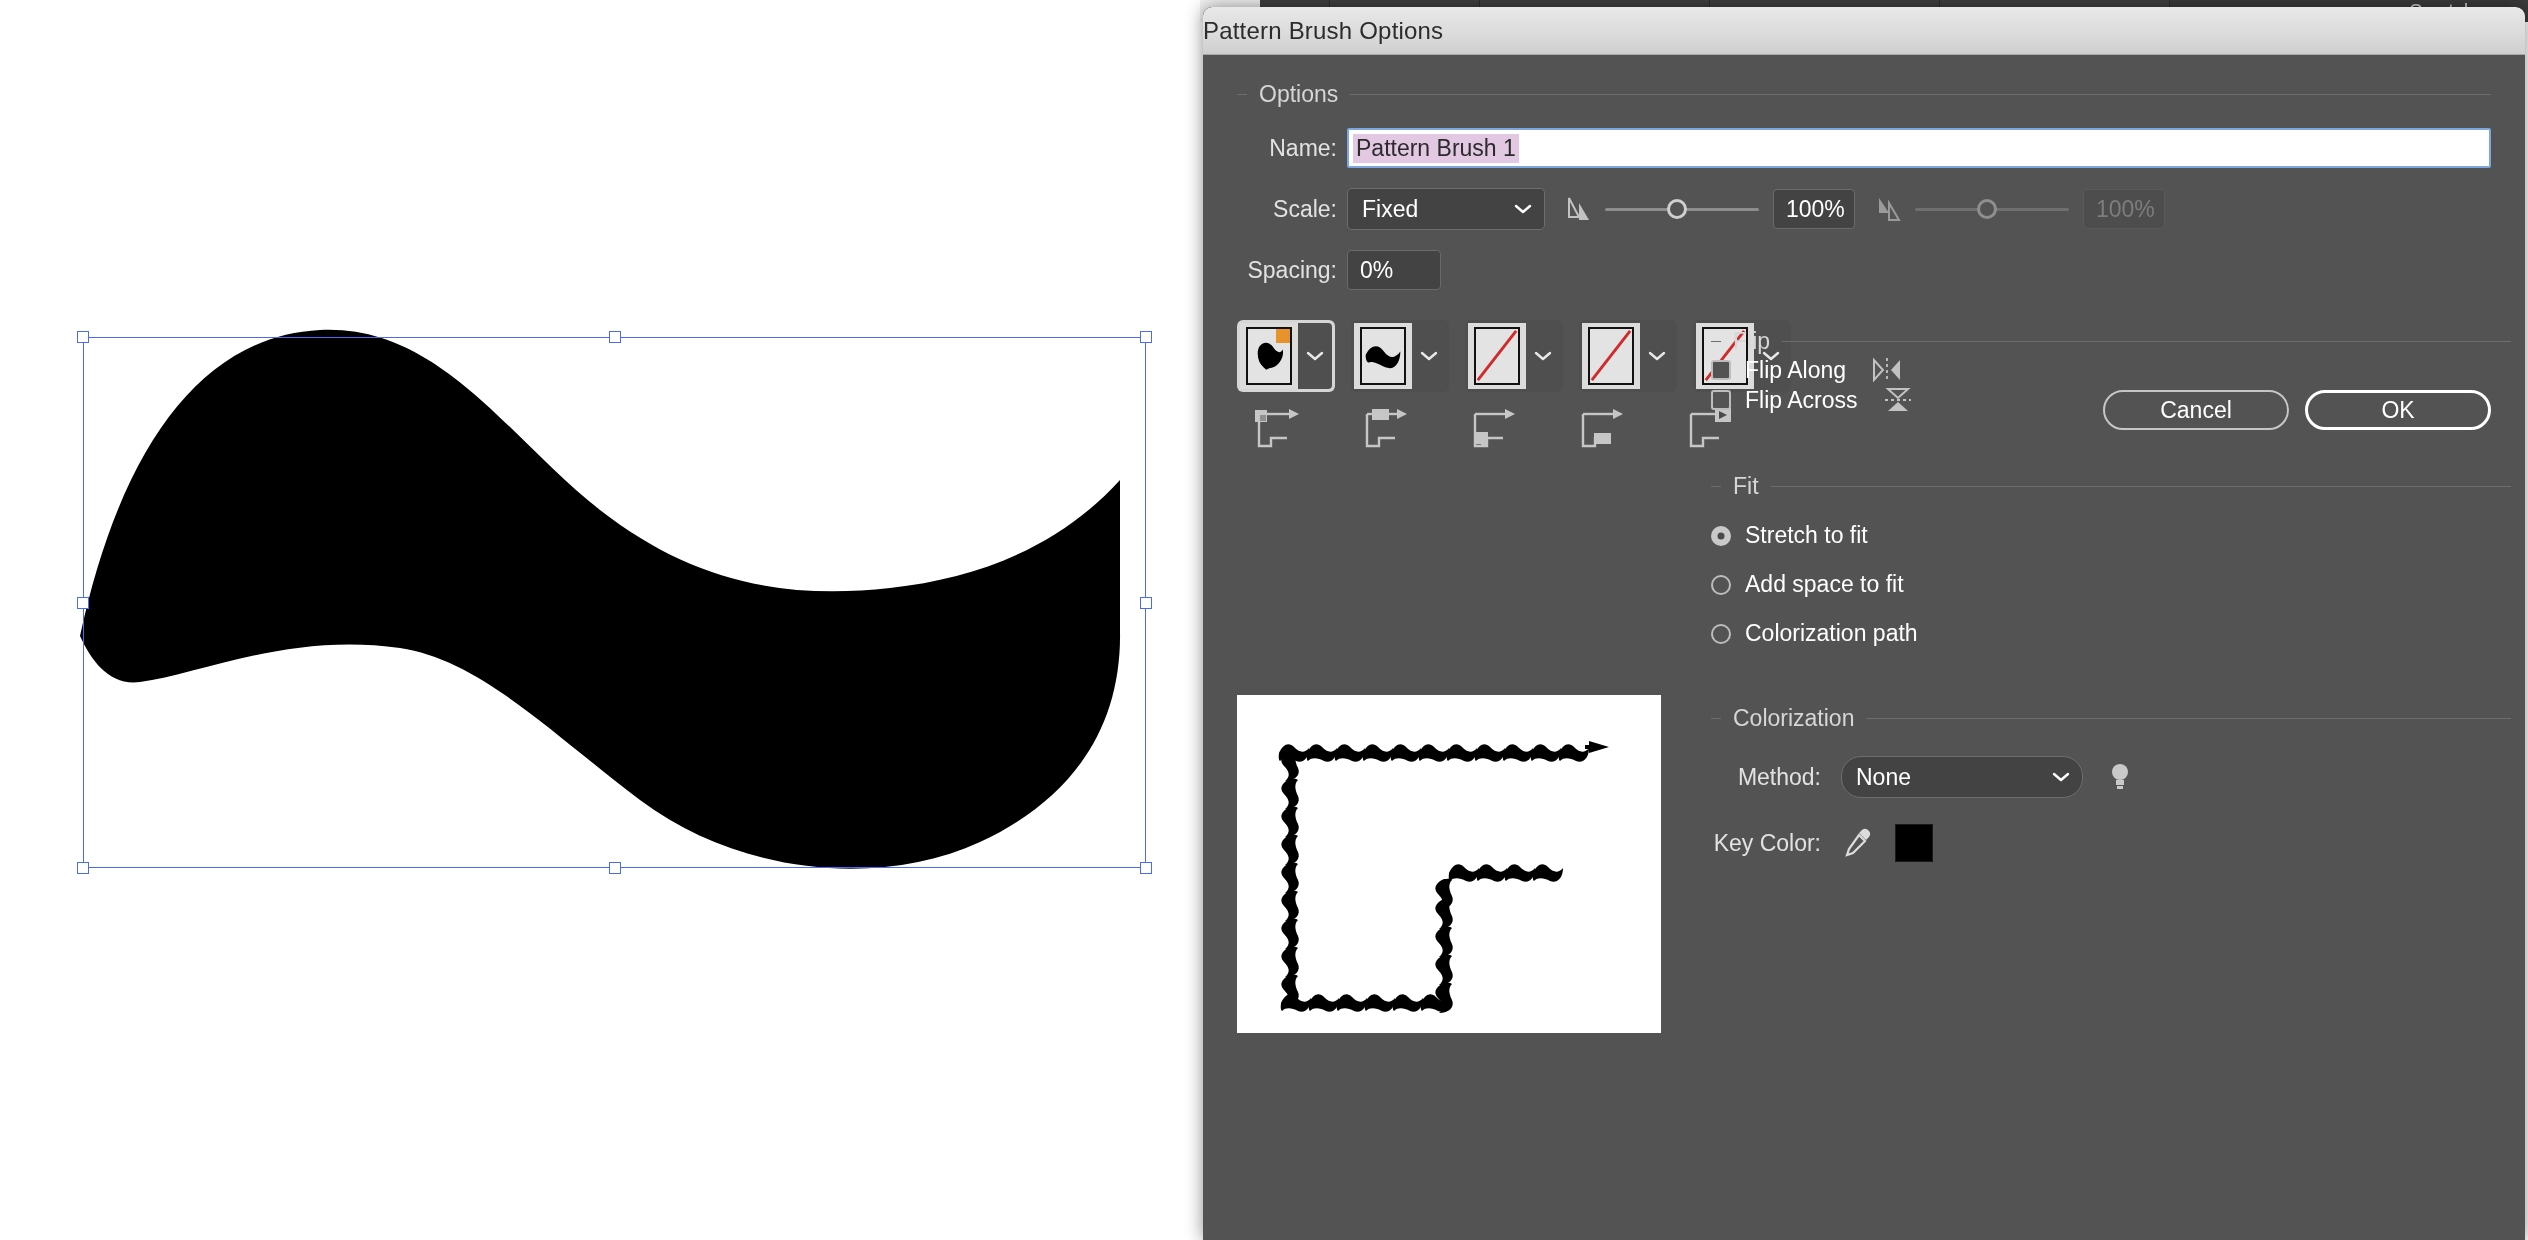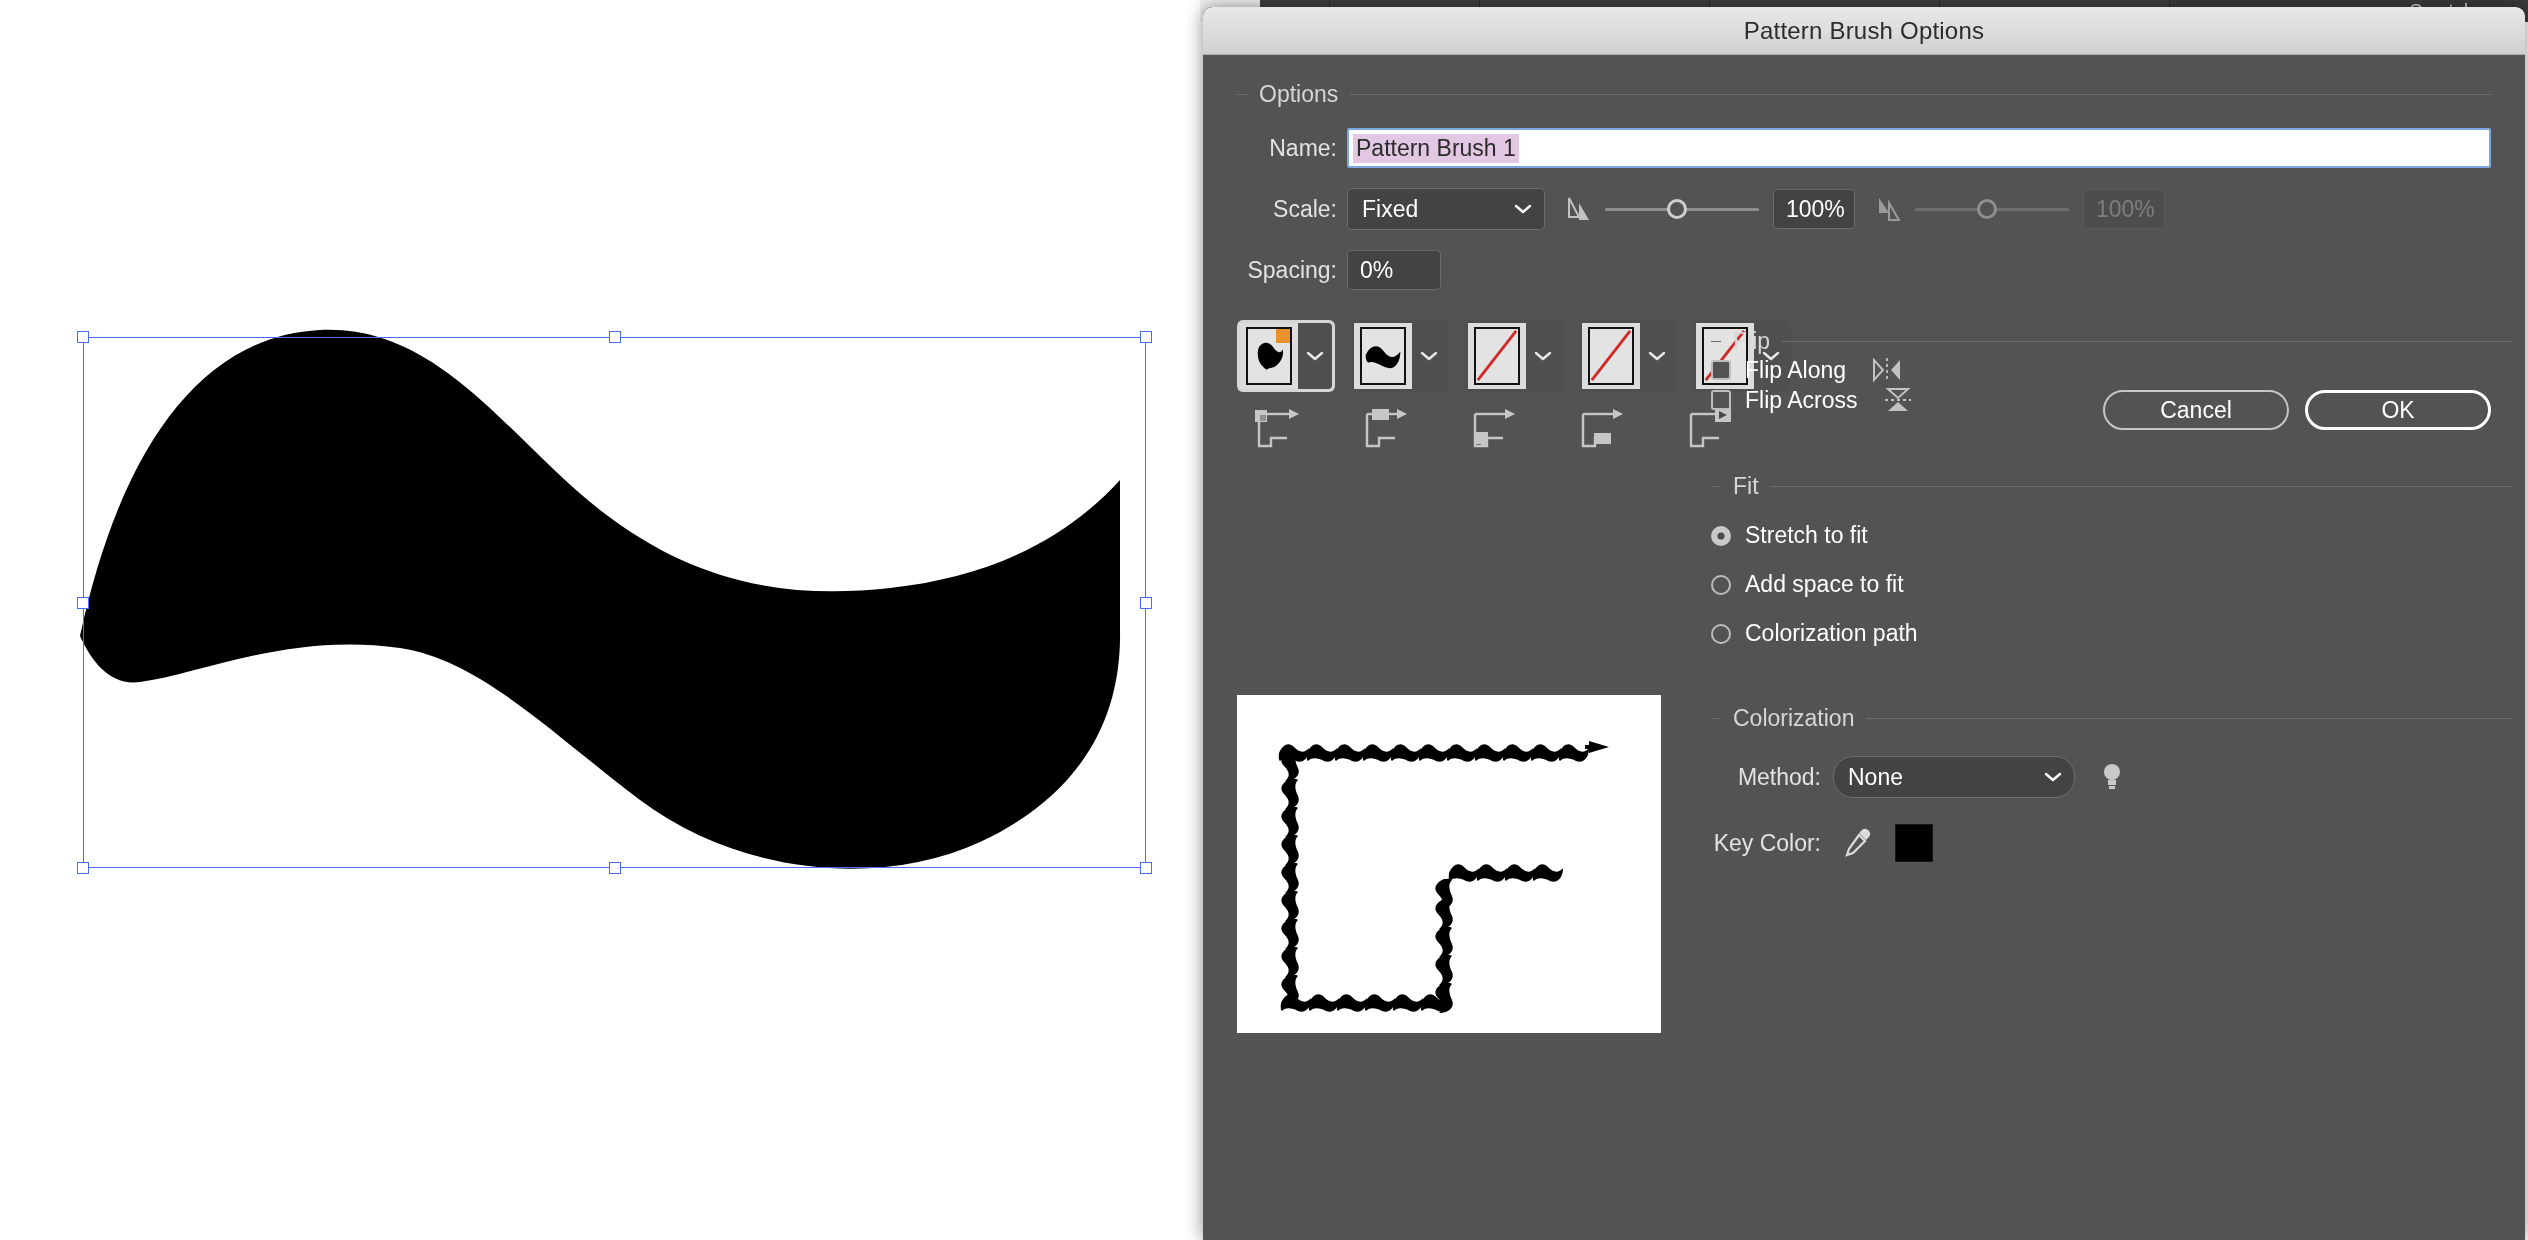--- a/index.html
+++ b/index.html
@@ -88,21 +88,21 @@
     background: #535353;
     border-radius: 9px 9px 0 0;
     box-shadow: 0 0 18px rgba(0,0,0,.45);
     overflow: hidden;
   }
   .titlebar {
     height: 48px;
     background: linear-gradient(to bottom, #e8e8e8 0%, #dcdcdc 55%, #cfcfcf 100%);
     border-bottom: 1px solid #a9a9a9;
     border-radius: 9px 9px 0 0;
-    display: flex; align-items: center; justify-content: center;
+    display: flex; align-items: center; justify-content: flex-start;
     color: #2c2c2c;
     font-size: 24px;
     letter-spacing: .2px;
   }
 
   .dlg-body { position: relative; padding: 0 34px; color: #e6e6e6; }
 
   
   .group { position: relative; margin-top: 26px; }
   .group-head {
@@ -634,21 +634,21 @@
 
         <div class="group" style="margin-top:58px">
           <div class="group-head">
             <span class="stub"></span>
             <span>Colorization</span>
             <span class="rule"></span>
           </div>
 
           <div class="row" style="margin-top:24px">
             <span class="lbl" style="width:110px">Method:</span>
-            <div class="select" style="width:242px; margin-left:12px;border-radius:20px;">
+            <div class="select" style="width:242px; margin-left:20px;border-radius:20px;">
               <span>None</span>
               <svg class="chev" viewBox="0 0 18 10">
                 <polyline points="2,2 9,8 16,2" fill="none" stroke="#ffffff" stroke-width="2.4" stroke-linecap="round" stroke-linejoin="round"></polyline>
               </svg>
             </div>
             <svg class="bulb" viewBox="0 0 22 32" style="margin-left:26px">
               <circle cx="11" cy="11" r="8" fill="#c9c9c9"></circle>
               <rect x="7" y="19" width="8" height="5" fill="#c9c9c9"></rect>
               <rect x="8" y="25" width="6" height="3" fill="#c9c9c9"></rect>
             </svg>

